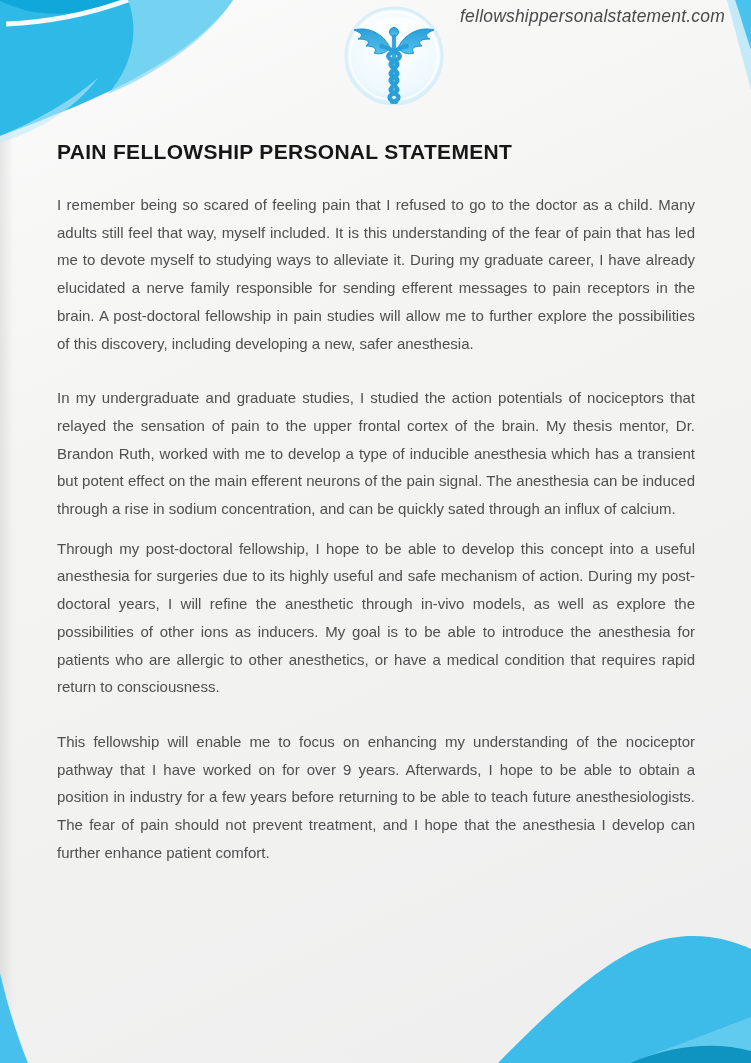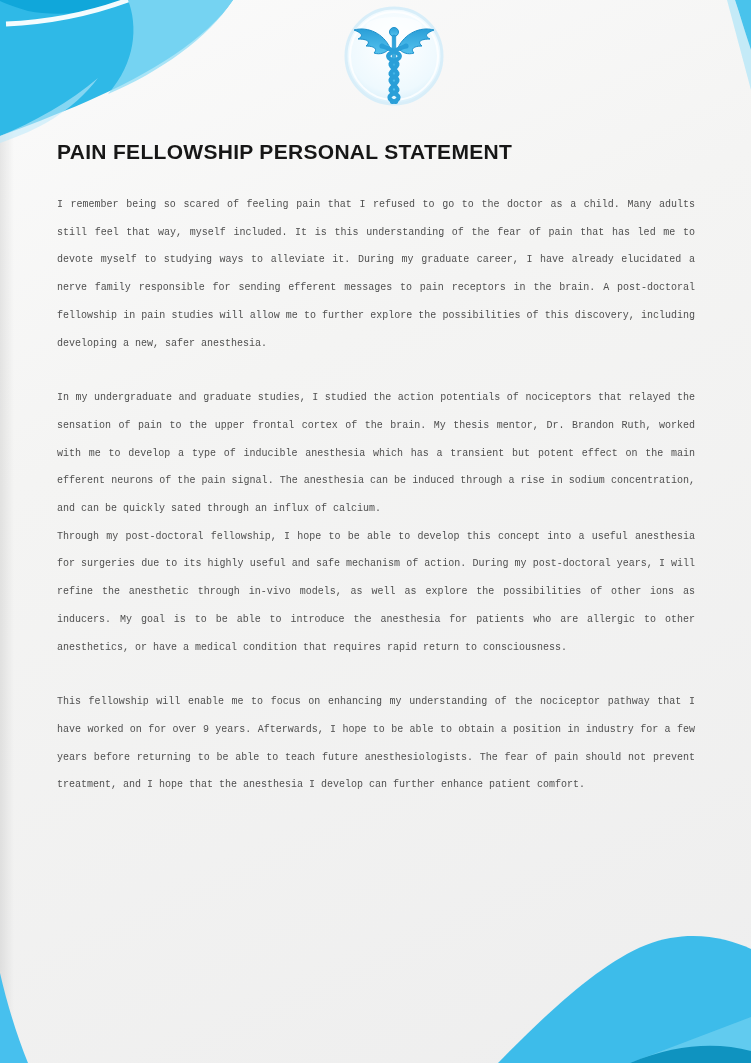--- a/index.html
+++ b/index.html
@@ -33,23 +33,23 @@
 
   .doc {
     position:absolute; left:57px; top:140px; width:638px;
   }
   .doc h1 {
     margin:0 0 27px 0;
     font-size:21px; font-weight:bold; text-align:left;
     color:#171717; letter-spacing:0.3px;
   }
   .doc p {
-    margin:0 0 27px 0;
-    font-size:10px; line-height:27.7px;
-    text-align:justify; color:#4f4f4f;font-family:Liberation Mono, monospace;
+    margin:12px 0 27px 0;
+    font-size:15px; line-height:27.7px;
+    text-align:justify; color:#4f4f4f;
   }
   .doc p.joined { margin-bottom:0; }
 </style>
 </head>
 <body>
 
 <div class="page">
 
   <div class="edge-shade"></div>
 
@@ -99,20 +99,21 @@
     <rect x="48.3" y="29" width="3.4" height="58" rx="1.7" fill="url(#blueGrad)" stroke="#1d90cb" stroke-width="0.7"></rect>
 
     <g fill="none" stroke="#2a9fd8" stroke-width="4.2" stroke-linecap="round">
       <path d="M38 40 C54 46 62 50 50 55 C38 60 62 66 50 71 C38 76 62 82 50 87 C42 91 46 95 52 96"></path>
       <path d="M62 40 C46 46 38 50 50 55 C62 60 38 66 50 71 C62 76 38 82 50 87 C58 91 54 95 48 96"></path>
     </g>
     <circle cx="38" cy="40" r="2.6" fill="#2a9fd8"></circle>
     <circle cx="62" cy="40" r="2.6" fill="#2a9fd8"></circle>
   </svg>
 
+  <a class="site-url" href="#">fellowshippersonalstatement.com</a>
 
   <div class="doc">
     <h1>PAIN FELLOWSHIP PERSONAL STATEMENT</h1>
     <p>I remember being so scared of feeling pain that I refused to go to the doctor as a child. Many adults still feel that way, myself included. It is this understanding of the fear of pain that has led me to devote myself to studying ways to alleviate it. During my graduate career, I have already elucidated a nerve family responsible for sending efferent messages to pain receptors in the brain. A post-doctoral fellowship in pain studies will allow me to further explore the possibilities of this discovery, including developing a new, safer anesthesia.</p>
     <p class="joined">In my undergraduate and graduate studies, I studied the action potentials of nociceptors that relayed the sensation of pain to the upper frontal cortex of the brain. My thesis mentor, Dr. Brandon Ruth, worked with me to develop a type of inducible anesthesia which has a transient but potent effect on the main efferent neurons of the pain signal. The anesthesia can be induced through a rise in sodium concentration, and can be quickly sated through an influx of calcium.</p>
     <p>Through my post-doctoral fellowship, I hope to be able to develop this concept into a useful anesthesia for surgeries due to its highly useful and safe mechanism of action. During my post-doctoral years, I will refine the anesthetic through in-vivo models, as well as explore the possibilities of other ions as inducers. My goal is to be able to introduce the anesthesia for patients who are allergic to other anesthetics, or have a medical condition that requires rapid return to consciousness.</p>
     <p>This fellowship will enable me to focus on enhancing my understanding of the nociceptor pathway that I have worked on for over 9 years. Afterwards, I hope to be able to obtain a position in industry for a few years before returning to be able to teach future anesthesiologists. The fear of pain should not prevent treatment, and I hope that the anesthesia I develop can further enhance patient comfort.</p>
   </div>
 
 </div>

